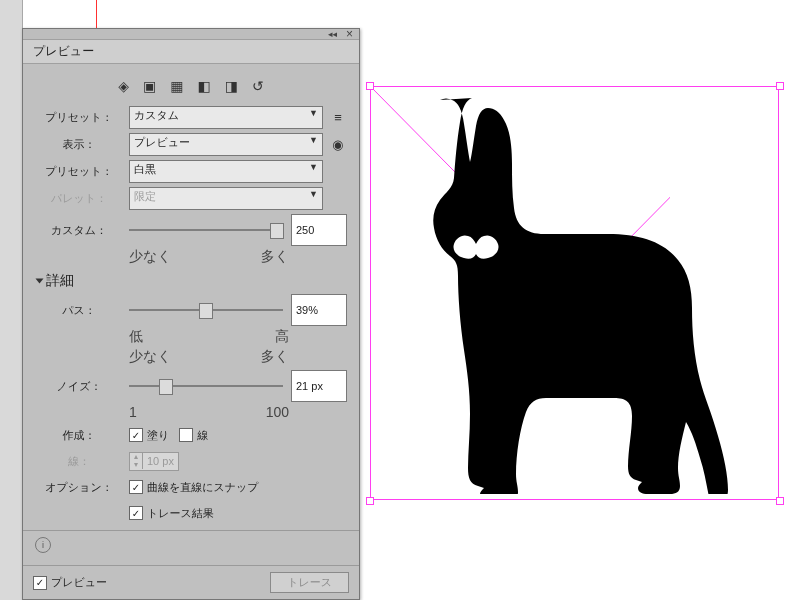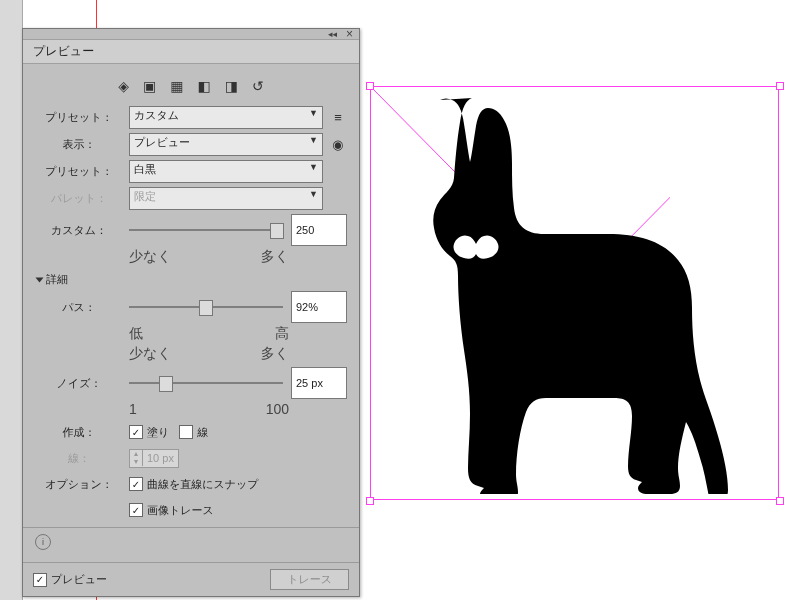--- a/index.html
+++ b/index.html
@@ -19,21 +19,21 @@
 .lbl.dim{color:#9a9a9a}
 .sel{flex:1;height:19px;background:#e9e9e9;border:1px solid #787878;padding:1px 4px;font-size:11px;display:flex;align-items:flex-start;justify-content:space-between}
 .sel .arrow{color:#333;font-size:9px}
 .after-icon{width:18px;text-align:center;color:#333;font-size:13px;margin-left:6px}
 .slider-row{position:relative}
 .slider-track{position:relative;flex:1;height:18px;margin-right:8px}
 .track-line{position:absolute;left:0;right:0;top:8px;height:2px;background:#7f7f7f}
 .thumb{position:absolute;top:2px;width:12px;height:14px;background:#dcdcdc;border:1px solid #777;transform:translateX(-50%)}
 .minmax{display:flex;justify-content:space-between;font-size:14px;color:#444;margin-left:94px;margin-right:58px;margin-top:-2px;margin-bottom:4px}
 .valbox{width:46px;height:18px;background:#fff;border:1px solid #787878;text-align:left;padding:6px 4px;font-size:11px;display:flex;align-items:center}
-.section-head{display:flex;align-items:center;font-size:11px;margin:6px 0 4px 2px}
+.section-head{display:flex;align-items:center;font-size:14px;margin:6px 0 4px 2px}
 .tri{display:inline-block;width:0;height:0;border-left:5px solid #333;border-top:4px solid transparent;border-bottom:4px solid transparent;transform:rotate(90deg);margin-right:4px}
 .method-btns{display:flex;gap:2px}
 .mbtn{width:24px;height:18px;background:#9c9c9c;border:1px solid #5f5f5f;display:flex;align-items:center;justify-content:center}
 .mbtn.on{background:#707070}
 .mbtn .dot{width:10px;height:10px;border:1px solid #444;background:#ddd;border-radius:2px}
 .chk{width:12px;height:12px;border:1px solid #666;background:#fff;display:inline-flex;align-items:center;justify-content:center;font-size:10px;margin-right:4px}
 .stroke-dim{color:#9a9a9a}
 .numbox{width:48px;height:17px;background:#d7d7d7;border:1px solid #9a9a9a;color:#9a9a9a;display:flex;align-items:center;font-size:11px}
 .numbox .spin{width:12px;border-right:1px solid #9a9a9a;text-align:center;font-size:8px;line-height:8px}
 .divider{height:1px;background:#9a9a9a;margin:6px -12px}
@@ -144,39 +144,39 @@
           <span class="tri"></span>
           <span>詳細</span>
         </div>
 
       <div class="row slider-row">
         <div class="lbl">パス：</div>
         <div class="slider-track">
             <div class="track-line"></div>
             <div class="thumb" style="left:50%"></div>
           </div>
-        <div class="valbox">92%</div>
+        <div class="valbox">39%</div>
       </div>
       <div class="minmax">
           <span>低</span>
           <span>高</span>
         </div>
 
       <div class="minmax">
           <span>少なく</span>
           <span>多く</span>
         </div>
 
       <div class="row slider-row">
         <div class="lbl">ノイズ：</div>
         <div class="slider-track">
             <div class="track-line"></div>
             <div class="thumb" style="left:24%"></div>
           </div>
-        <div class="valbox">25 px</div>
+        <div class="valbox">21 px</div>
       </div>
       <div class="minmax">
           <span>1</span>
           <span>100</span>
         </div>
 
 
       <div class="row">
         <div class="lbl">作成：</div>
         <span class="chk">✓</span>
@@ -195,21 +195,21 @@
       </div>
 
       <div class="row">
         <div class="lbl">オプション：</div>
         <span class="chk">✓</span>
           <span>曲線を直線にスナップ</span>
       </div>
       <div class="row">
         <div class="lbl"></div>
         <span class="chk">✓</span>
-          <span>画像トレース</span>
+          <span>トレース結果</span>
       </div>
 
       <div class="divider"></div>
 
       <div class="stats">
         <div class="info-icon">i</div>
       </div>
     </div>
     <div class="footer">
       <div><span class="chk">✓</span><span>プレビュー</span></div>

